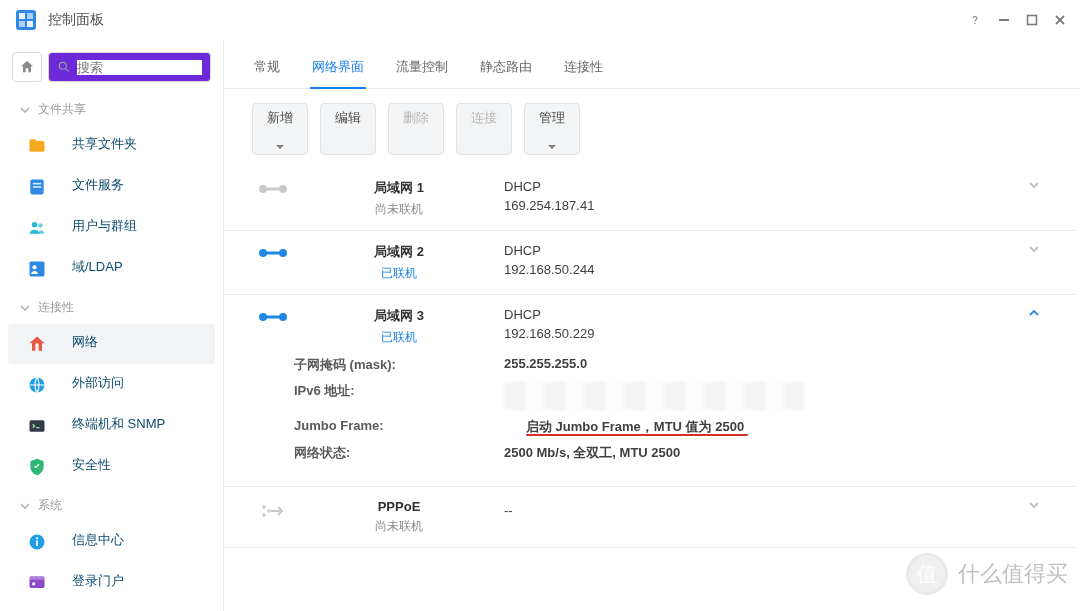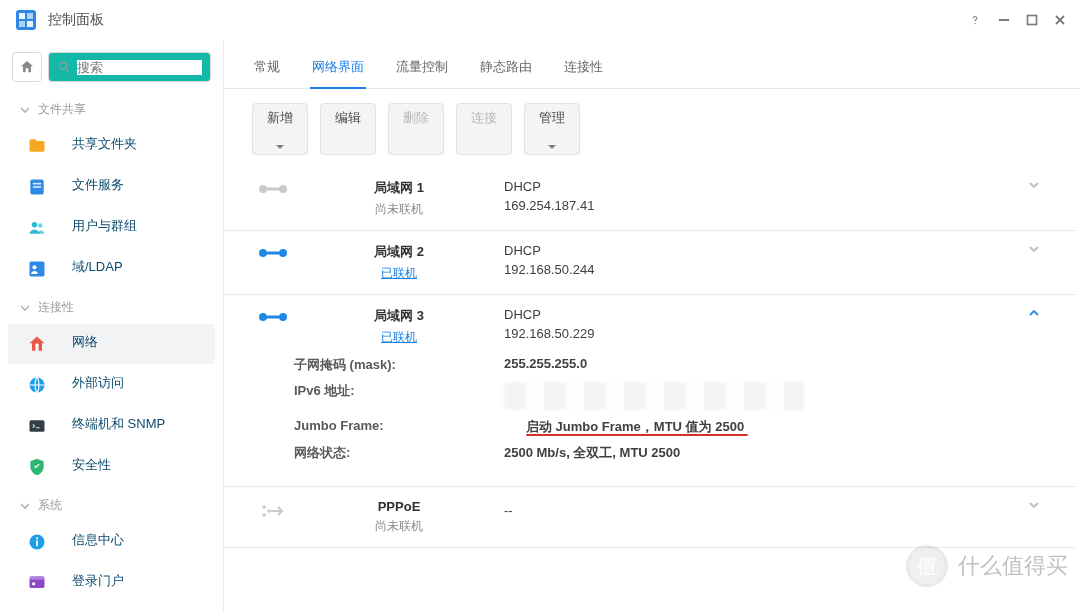--- a/index.html
+++ b/index.html
@@ -6,21 +6,21 @@
 body { font-family: -apple-system, "Segoe UI", "Microsoft YaHei", sans-serif; font-size: 13px; color: #494949; background: #fff; width: 1080px; height: 611px; overflow: hidden; position: relative; }
 .titlebar { height: 40px; display: flex; align-items: center; padding: 0 14px; border-bottom: 1px solid transparent; }
 .app-icon { width: 24px; height: 24px; margin-right: 10px; }
 .app-title { font-size: 14px; color: #505050; flex: 1; }
 .win-controls { display: flex; gap: 16px; align-items: center; color: #6a6a6a; }
 .win-controls span { cursor: pointer; display: flex; align-items: center; justify-content: center; }
 .body { display: flex; height: calc(611px - 40px); }
 .sidebar { width: 224px; border-right: 1px solid #e9e9e9; display: flex; flex-direction: column; padding-top: 12px; overflow-y: auto; }
 .side-top { display: flex; gap: 6px; padding: 0 12px 10px 12px; }
 .home-btn { width: 30px; height: 30px; border: 1px solid #d9d9d9; border-radius: 4px; display: flex; align-items: center; justify-content: center; background: #fff; color: #828282; }
-.search-wrap { flex: 1; display: flex; align-items: center; border: 1px solid #d9d9d9; border-radius: 4px; height: 30px; padding: 0 8px; color: #9a9a9a; background: #14b8a6; }
+.search-wrap { flex: 1; display: flex; align-items: center; border: 1px solid #d9d9d9; border-radius: 4px; height: 30px; padding: 0 8px; color: #9a9a9a; background: #6d28d9; }
 .search-wrap input { border: none; outline: none; width: 100%; font-size: 13px; color: #444; }
 .search-wrap svg { margin-right: 6px; flex-shrink: 0; }
 .cat { display: flex; align-items: center; gap: 8px; color: #9a9a9a; font-size: 12px; padding: 9px 20px 7px; }
 .cat .chev { width: 10px; }
 .nav-item { display: flex; align-items: flex-start; gap: 24px; padding: 9px 18px; border-radius: 4px; margin: 1px 8px; color: #0c4a6e; cursor: pointer; }
 .nav-item.active { background: #f1f3f4; }
 .nav-ic { width: 22px; height: 22px; display: flex; align-items: center; justify-content: center; font-size: 14px; }
 .main { flex: 1; display: flex; flex-direction: column; overflow: hidden; }
 .tabs { display: flex; gap: 28px; padding: 14px 28px 0; border-bottom: 1px solid #e9e9e9; }
 .tab { padding: 4px 2px 12px; color: #666; cursor: pointer; position: relative; }
@@ -30,32 +30,32 @@
 .btn { background: #f3f4f5; border: 1px solid #e1e2e4; border-radius: 4px; padding: 5px 14px; font-size: 13px; color: #4a4a4a; cursor: pointer; display: flex; align-items: center; gap: 18px; flex-direction: column; }
 .btn.disabled { color: #b8b8b8; cursor: default; }
 .caret-down { width: 0; height: 0; border-left: 4px solid transparent; border-right: 4px solid transparent; border-top: 4px solid #7e7e7e; }
 .list { flex: 1; overflow-y: auto; padding: 0 4px 0 0; }
 .iface { border-bottom: 1px solid #eaeaea; padding: 12px 28px; cursor: pointer;}
 .iface-row { display: flex; align-items: flex-start; }
 .iface-icon { width: 42px; display: flex; justify-content: center; padding-top: 2px; }
 .iface-left { width: 210px; text-align: center; }
 .iface-name { color: #303030; font-weight: 600; font-size: 13px; margin-bottom: 4px; }
 .iface-status { font-size: 12px; color: #8a8a8a; }
-.iface-status.up { color: #177fe6; text-decoration: underline; }
+.iface-status.up { color: #177fe6; }
 .iface-mid { flex: 1; font-size: 13px; color: #404040; }
 .iface-mid div { margin-bottom: 4px; }
 .iface-arrow { width: 28px; display:flex; align-items:center; justify-content:center; color:#adadad; }
 .detail { padding: 10px 0 4px 42px; font-weight: bold; }
 .detail-row { display: flex; font-size: 13px; color: #404040; margin-bottom: 8px; }
 .detail-label { width: 210px; color: #5a5a5a; }
 .detail-value { flex: 1; color: #404040; position: relative; }
 .underline-red { position: relative; display: inline; margin-left: 22px; }
 .underline-red::after { content:""; position:absolute; left:0; right:-4px; bottom:-2px; height:2px; background:#d62f25; border-radius:1px; }
 .censor { display:inline-block; width:300px; height:28px; background: repeating-linear-gradient(90deg,#f4f4f4,#f4f4f4 22px,#fdfdfd 22px,#fdfdfd 40px); filter: blur(1px); vertical-align: middle; border-radius:3px; }
-.watermark { position: absolute; right: 12px; bottom: 24px; display: flex; align-items: center; gap: 10px; opacity: 0.45; color: #777; font-size: 22px; pointer-events: none; }
+.watermark { position: absolute; right: 12px; bottom: 16px; display: flex; align-items: center; gap: 10px; opacity: 0.45; color: #777; font-size: 22px; pointer-events: none; }
 .watermark .circle { width: 42px; height: 42px; border-radius: 50%; background: rgba(120,120,120,0.25); display: flex; align-items: center; justify-content: center; color: #f5f5f5; font-size: 20px; font-weight: 600; border:3px solid rgba(120,120,120,0.15); }
 </style>
 </head>
 <body>
 
 <div class="titlebar">
   <span class="app-icon">
     <svg viewBox="0 0 24 24" width="24" height="24">
         <rect x="2" y="2" width="20" height="20" rx="3" fill="#2f89e4"></rect>
         <rect x="5" y="5" width="6" height="6" fill="#fff" opacity="0.9"></rect>

